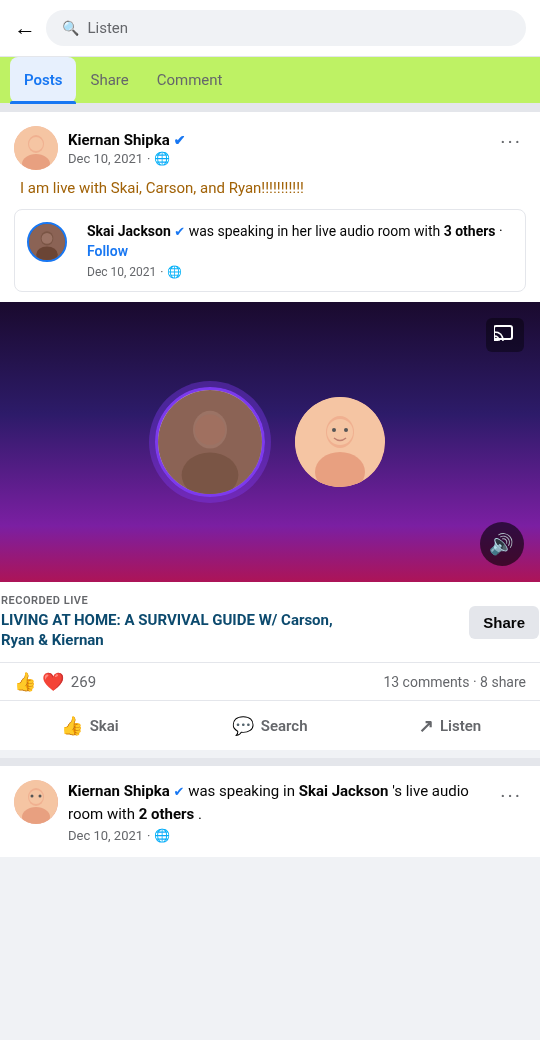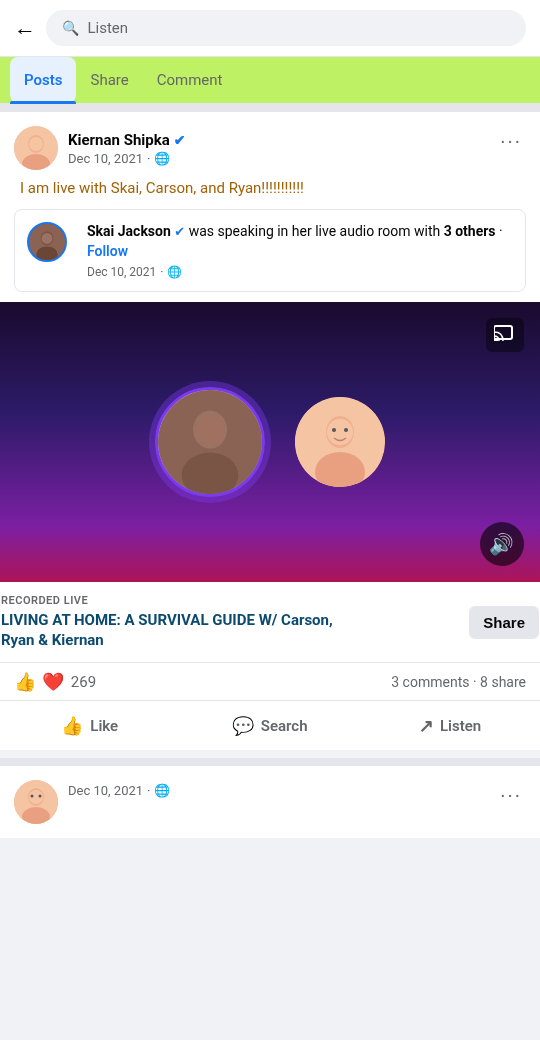--- a/index.html
+++ b/index.html
@@ -509,30 +509,30 @@
     <button class="listen-btn">Share</button>
   </div>
 
   <div class="reactions-row">
     <div class="reactions-left">
       <span style="font-size:18px;">👍</span>
       <span style="font-size:18px;">❤️</span>
       <span class="reaction-count">269</span>
     </div>
     <div class="reactions-right">
-      <span>3 comments</span>
+      <span>13 comments</span>
       <span> · </span>
       <span>8 share</span>
     </div>
   </div>
 
   <div class="actions-row">
     <div class="action-btn">
       <span class="action-icon">👍</span>
-      <span>Like</span>
+      <span>Skai</span>
     </div>
     <div class="action-btn">
       <span class="action-icon">💬</span>
       <span>Search</span>
     </div>
     <div class="action-btn">
       <span class="action-icon">↗</span>
       <span>Listen</span>
     </div>
   </div>
@@ -547,20 +547,29 @@
         <svg width="44" height="44" viewBox="0 0 44 44">
           <circle cx="22" cy="22" r="22" fill="#f5c5a3"></circle>
           <ellipse cx="22" cy="17" rx="8" ry="9" fill="#f0b090"></ellipse>
           <ellipse cx="22" cy="37" rx="14" ry="10" fill="#e8a080"></ellipse>
           <circle cx="22" cy="17" r="7" fill="#f5c5a3"></circle>
           <circle cx="18" cy="16" r="1.5" fill="#555"></circle>
           <circle cx="26" cy="16" r="1.5" fill="#555"></circle>
         </svg>
       </div>
       <div>
+        <div class="post-preview-text">
+          <strong>Kiernan Shipka</strong>
+          <span style="color:#1877f2;font-size:13px;"> ✔</span>
+          <span> was speaking in </span>
+          <strong>Skai Jackson</strong>
+          <span>'s live audio room with </span>
+          <strong>2 others</strong>
+          <span>.</span>
+        </div>
         <div class="post-preview-date">
           <span>Dec 10, 2021</span>
           <span>·</span>
           <span>🌐</span>
         </div>
       </div>
     </div>
     <div class="more-btn">···</div>
   </div>
 </div>

